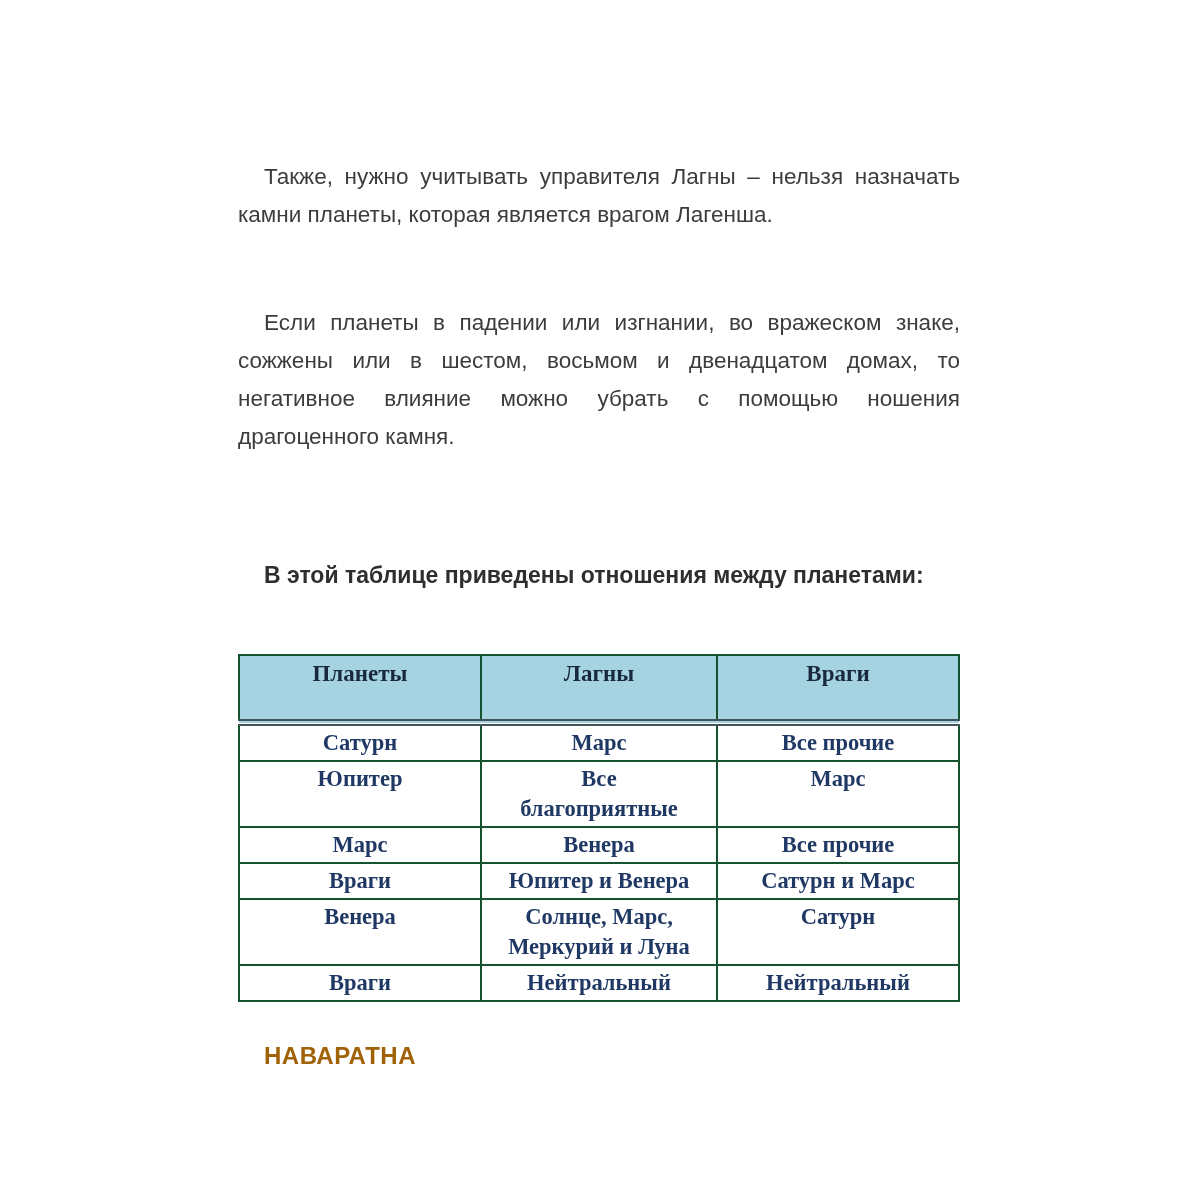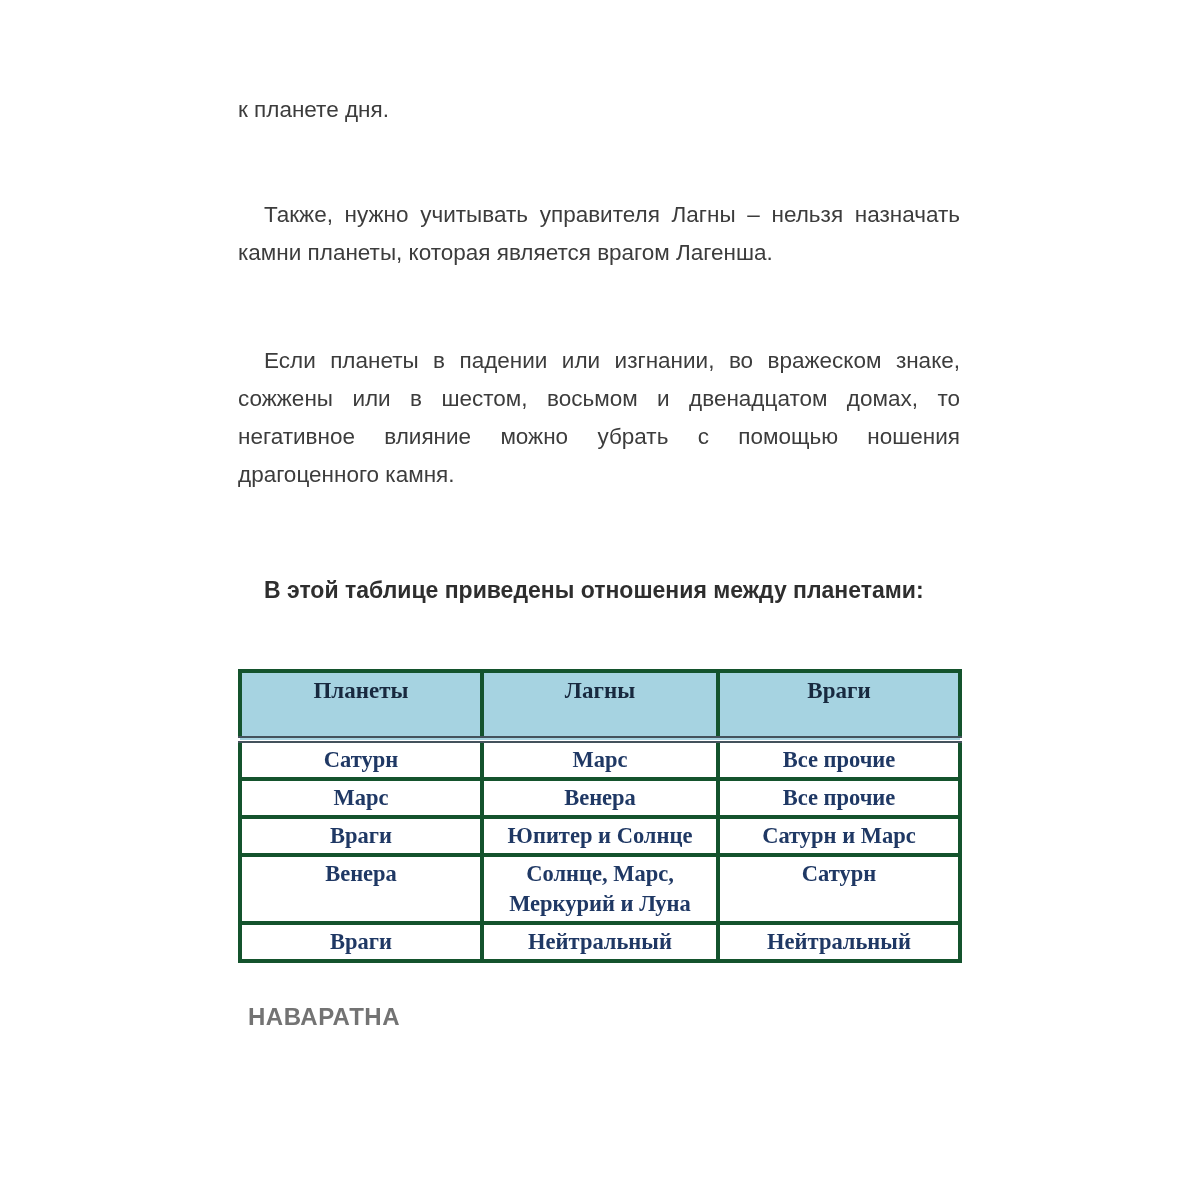--- a/index.html
+++ b/index.html
@@ -31,38 +31,38 @@
   .para-continuation {
     text-align: left;
   }
   .para-body {
     text-align: justify;
     text-indent: 26px;
   }
   .para-2 { margin-top: 70px; }
   .para-3 { margin-top: 67px; }
   .table-intro {
-    margin-top: 77px;
+    margin-top: 100px;
     font-weight: bold;
     color: #2e2e2e;
     text-indent: 26px;
     text-align: left;
     font-size: 23px;
   }
   table.relations {
     margin-top: 60px;
     width: 720px;
     border-collapse: collapse;
     table-layout: fixed;
     font-family: "Liberation Serif", "DejaVu Serif", serif;
     font-weight: bold;
     color: #1f3864;
   }
   table.relations, table.relations th, table.relations td {
-    border: 4px solid #14532d;
+    border: 2px solid #14532d;
   }
   table.relations th {
     background: #a6d3e1;
     height: 56px;
     vertical-align: top;
     padding: 5px 6px 2px;
     font-size: 23px;
     color: #18293f;
     border-bottom: 7px double #44525c;
     font-weight: bold;
@@ -70,35 +70,34 @@
   }
   table.relations td {
     vertical-align: top;
     text-align: center;
     font-size: 22.5px;
     line-height: 30px;
     padding: 2px 14px;
     white-space: pre-line;
   }
   .section-heading {
-    margin: 40px 0 0 10px;
+    margin: 40px 0 0 26px;
     font-size: 24px;
     font-weight: bold;
-    color: #737373;
+    color: #a16207;
     letter-spacing: 0.5px;
     font-family: "Liberation Sans", "DejaVu Sans", sans-serif;
   }
 </style>
 </head>
 <body>
 
 <div class="page">
   <div class="content">
 
-    <p class="para-continuation">к планете дня.</p>
 
     <p class="para-body para-3">Также, нужно учитывать управителя Лагны – нельзя назначать камни планеты, которая является врагом Лагенша.</p>
 
     <p class="para-body para-2">Если планеты в падении или изгнании, во вражеском знаке, сожжены или в шестом, восьмом и двенадцатом домах, то негативное влияние можно убрать с помощью ношения драгоценного камня.</p>
 
     <p class="table-intro">В этой таблице приведены отношения между планетами:</p>
 
     <table class="relations">
       <colgroup>
         <col style="width:242px">
@@ -112,27 +111,33 @@
           <th>Враги</th>
         </tr>
       </thead>
       <tbody>
           <tr>
             <td>Сатурн</td>
             <td>Марс</td>
             <td>Все прочие</td>
           </tr>
           <tr>
+            <td>Юпитер</td>
+            <td>Все
+благоприятные</td>
+            <td>Марс</td>
+          </tr>
+          <tr>
             <td>Марс</td>
             <td>Венера</td>
             <td>Все прочие</td>
           </tr>
           <tr>
             <td>Враги</td>
-            <td>Юпитер и Солнце</td>
+            <td>Юпитер и Венера</td>
             <td>Сатурн и Марс</td>
           </tr>
           <tr>
             <td>Венера</td>
             <td>Солнце, Марс,
 Меркурий и Луна</td>
             <td>Сатурн</td>
           </tr>
           <tr>
             <td>Враги</td>

